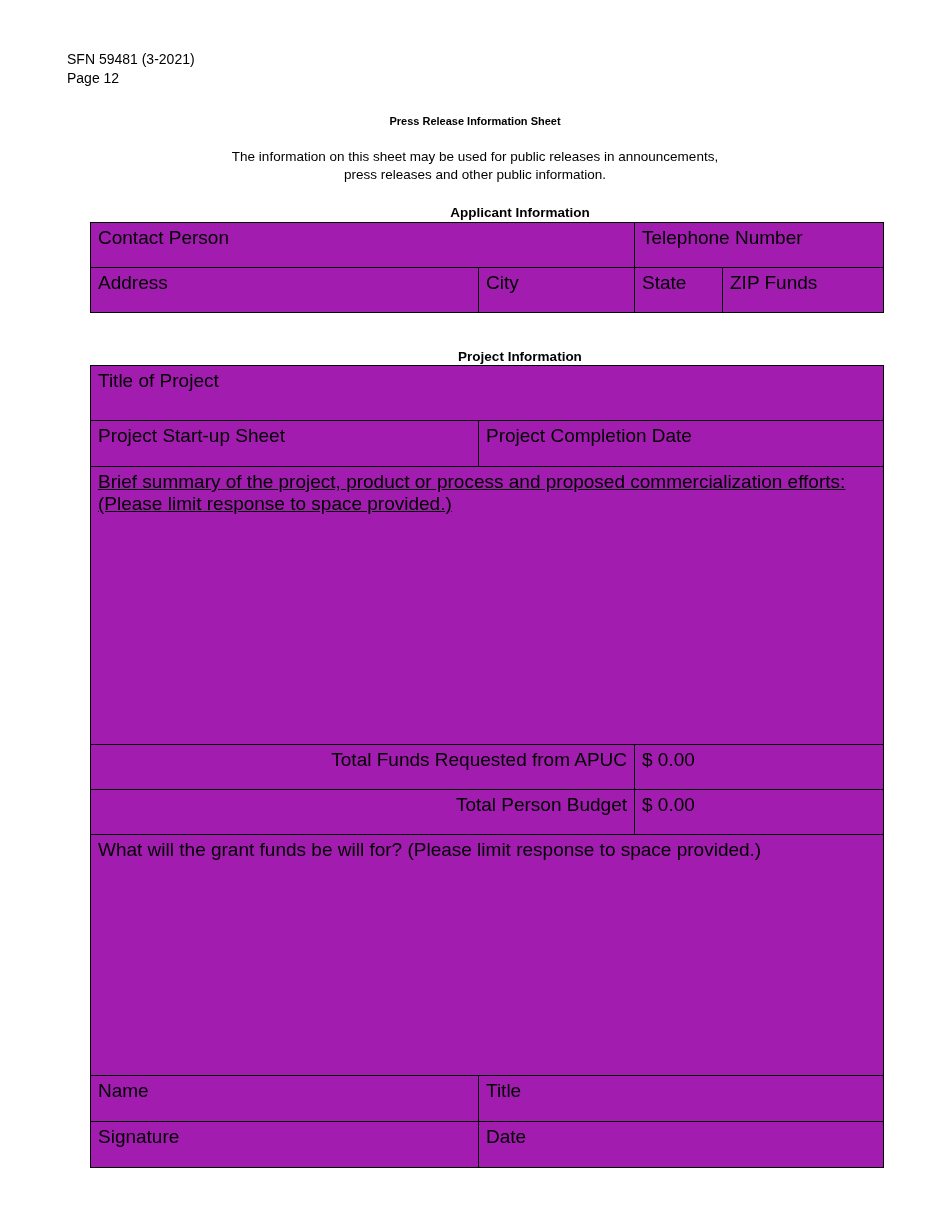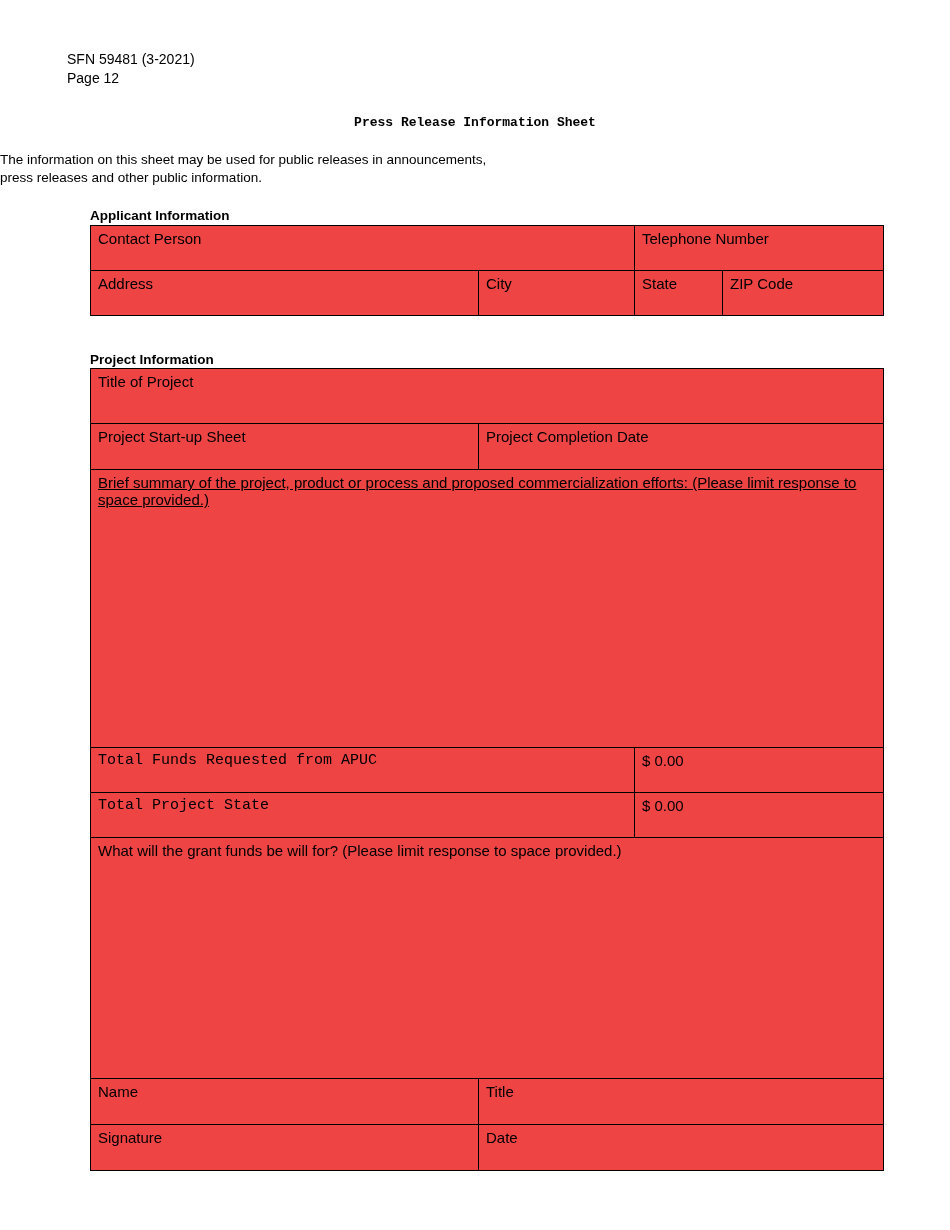--- a/index.html
+++ b/index.html
@@ -16,62 +16,62 @@
   .doc-header {
     margin: 50px 0 0 67px;
     line-height: 19px;
     font-size: 14px;
   }
 
   .form-title {
     margin-top: 27px;
     text-align: center;
     font-weight: bold;
-    font-size: 13px;
-    font-family: Liberation Mono, monospace;
+    font-size: 11px;
   }
 
   .intro {
     margin-top: 21px;
+    text-align: center;
     font-size: 13.5px;
     line-height: 18px;
   }
 
   .section-heading {
     margin: 21px 0 2px 90px;
     font-weight: bold;
     font-size: 13.5px;
+    text-align: center;
   }
   .section-heading.project { margin-top: 36px; margin-bottom: 1px; }
 
   table.form-table {
     margin-left: 90px;
     width: 793px;
     border-collapse: collapse;
     table-layout: fixed;
   }
   table.form-table td {
     border: 1px solid #000000;
     vertical-align: top;
     padding: 4px 7px;
-    font-size: 15px;
-    background: #ef4444;
+    font-size: 19px;
+    background: #a21caf;
   }
 
   td.h45  { height: 45px; }
   td.h46  { height: 46px; }
   td.h47  { height: 55px; }
   td.big278 { height: 278px; padding-top: 10px; text-decoration: underline; }
   td.big241 { height: 241px; padding-top: 10px; }
 
   td.total-label {
-    text-align: left;
+    text-align: right;
     vertical-align: middle;
     padding-right: 8px;
-    font-family: Liberation Mono, monospace;
   }
   td.money {
     vertical-align: middle;
     padding-left: 7px;
   }
   td.pad-lower { padding-top: 9px; margin-top: 40px; }
 </style>
 </head>
 <body>
 
@@ -111,21 +111,21 @@
       <td class="h45">
         <span>Address</span>
       </td>
       <td class="h45">
         <span>City</span>
       </td>
       <td class="h45">
         <span>State</span>
       </td>
       <td class="h45">
-        <span>ZIP Code</span>
+        <span>ZIP Funds</span>
       </td>
     </tr>
   </tbody>
     </table>
 
   <div class="section-heading project">Project Information</div>
 
   <table class="form-table">
     <colgroup>
       <col style="width:388px">
@@ -154,21 +154,21 @@
     <tr>
       <td class="h45 total-label" colspan="2">
         <span>Total Funds Requested from APUC</span>
       </td>
       <td class="h45 money">
         <span>$ 0.00</span>
       </td>
     </tr>
     <tr>
       <td class="h45 total-label" colspan="2">
-        <span>Total Project State</span>
+        <span>Total Person Budget</span>
       </td>
       <td class="h45 money">
         <span>$ 0.00</span>
       </td>
     </tr>
     <tr>
       <td class="big241" colspan="3">
         <span>What will the grant funds be will for? (Please limit response to space provided.)</span>
       </td>
     </tr>

